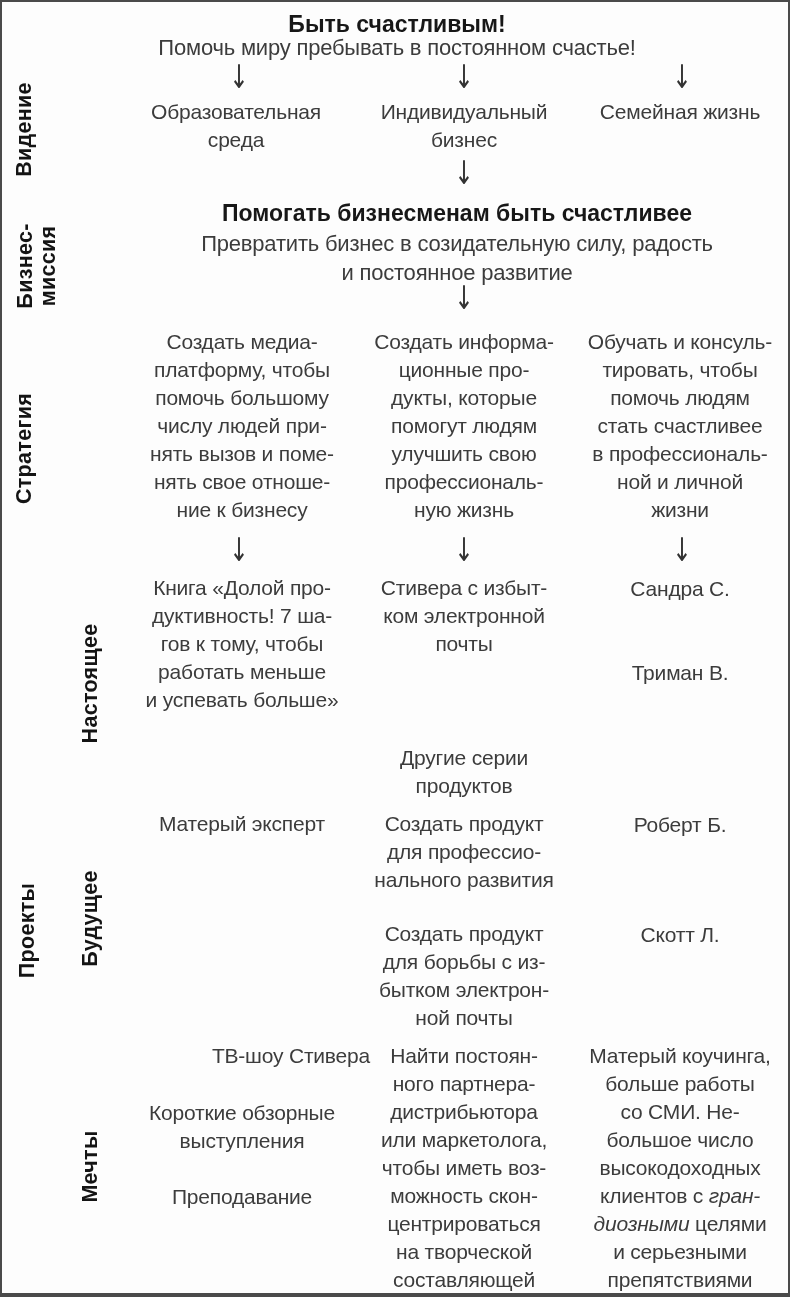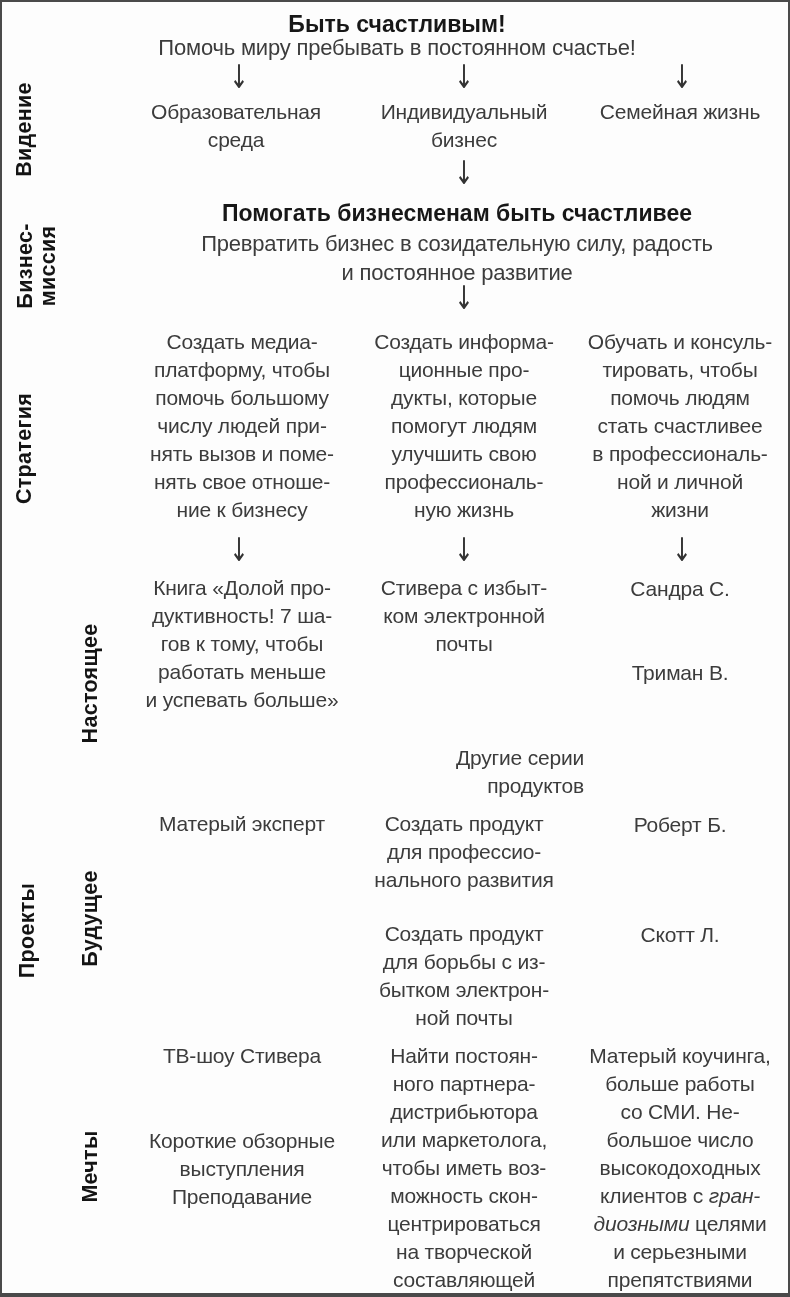--- a/index.html
+++ b/index.html
@@ -112,38 +112,38 @@
   <div class="arrow" style="left:658px; top:531px;">↓</div>
 
   <div class="t" style="left:112px; top:572px; width:256px;">Книга «Долой про-
 дуктивность! 7 ша-
 гов к тому, чтобы
 работать меньше
 и успевать больше»</div>
   <div class="t" style="left:342px; top:572px; width:240px;">Стивера с избыт-
 ком электронной
 почты</div>
-  <div class="t" style="left:342px; top:742px; width:240px;text-align:right;">Другие серии
+  <div class="t" style="left:342px; top:742px; width:240px;">Другие серии
 продуктов</div>
   <div class="t" style="left:558px; top:573px; width:240px;">Сандра С.</div>
   <div class="t" style="left:558px; top:657px; width:240px;">Триман В.</div>
 
   <div class="t" style="left:112px; top:808px; width:256px;">Матерый эксперт</div>
   <div class="t" style="left:342px; top:808px; width:240px;">Создать продукт
 для профессио-
 нального развития</div>
   <div class="t" style="left:342px; top:918px; width:240px;">Создать продукт
 для борьбы с из-
 бытком электрон-
 ной почты</div>
   <div class="t" style="left:558px; top:809px; width:240px;">Роберт Б.</div>
   <div class="t" style="left:558px; top:919px; width:240px;">Скотт Л.</div>
 
-  <div class="t" style="left:112px; top:1040px; width:256px;">ТВ-шоу Стивера</div>
-  <div class="t" style="left:112px; top:1097px; width:256px;margin-top:28px;">Короткие обзорные
+  <div class="t" style="left:112px; top:1040px; width:256px;text-align:right;">ТВ-шоу Стивера</div>
+  <div class="t" style="left:112px; top:1097px; width:256px;">Короткие обзорные
 выступления</div>
   <div class="t" style="left:112px; top:1181px; width:256px;">Преподавание</div>
   <div class="t" style="left:342px; top:1040px; width:240px;">Найти постоян-
 ного партнера-
 дистрибьютора
 или маркетолога,
 чтобы иметь воз-
 можность скон-
 центрироваться
 на творческой

